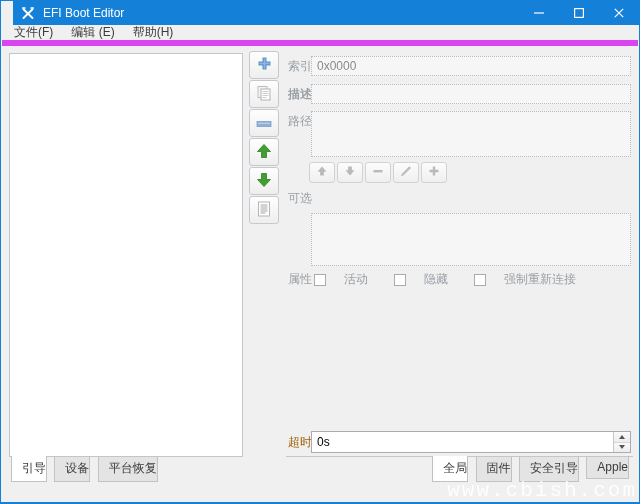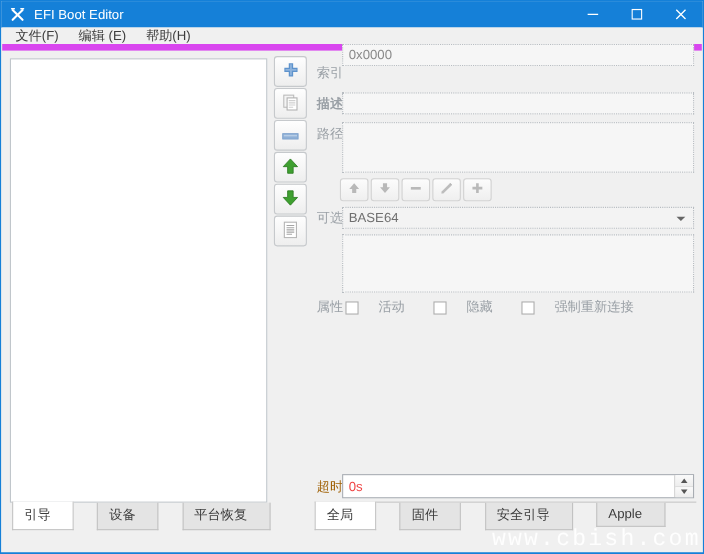--- a/index.html
+++ b/index.html
@@ -3,42 +3,42 @@
 <meta charset="utf-8">
 <style>
   * { margin:0; padding:0; box-sizing:border-box; }
   html,body { width:640px; height:504px; }
   body { font-family:"Liberation Sans","DejaVu Sans",sans-serif; font-size:12px; color:#3c3c3c; }
 
   .window { position:relative; width:640px; height:504px; background:#f0f0f0;
             border:1px solid #1580d8; border-bottom-width:2px; overflow:hidden; }
 
   
-  .titlebar { position:absolute; left:0; top:0; right:0; height:24px; background:#1580d8;
+  .titlebar { position:absolute; left:12px; top:0; right:0; height:24px; background:#1580d8;
               display:flex; align-items:center; }
   .app-icon { width:14px; height:14px; margin-left:8px; display:inline-flex; }
   .title { color:#ffffff; margin-left:8px; font-size:12px; }
   .win-controls { position:absolute; right:0; top:0; height:24px; display:flex; }
   .win-btn { width:40px; height:24px; display:flex; align-items:center; justify-content:center; }
 
   
   .menubar { position:absolute; left:1px; top:24px; right:1px; height:21px; background:#f0f0f0;
              border-bottom:6px solid #d946ef; display:flex; align-items:center; padding-left:6px; }
   .menu-item { padding:2px 6px; margin-right:6px; color:#3c3c3c; }
 
   
   .list-panel { position:absolute; left:8px; top:52px; width:234px; height:404px;
                 background:#ffffff; border:1px solid #c0c6cb; }
 
   
   .tabrow { position:absolute; height:23px; }
   .tabrow.right { border-top:1px solid #c6c6c6; }
-  .tab { display:inline-block; position:relative; top:0; padding:3px 20px 4px 10px;
+  .tab { display:inline-block; position:relative; top:0; padding:3px 0 4px 10px;
          background:#e4e4e4; border:1px solid #c2c2c2; border-top:none; color:#3c3c3c;
-         margin-right:18px; vertical-align:top; }
+         margin-right:4px; vertical-align:top; }
   .tab.selected { background:#ffffff; top:-1px; padding-top:4px; border-top:none; z-index:2; }
 
   
   .vtoolbar { position:absolute; left:248px; top:50px; width:30px; }
   .tool-btn { width:30px; height:28px; margin-bottom:1px; border:1px solid #c6c9cc; border-radius:3px;
               background:linear-gradient(#fefefe,#eeeeee); display:flex; align-items:center; justify-content:center; }
 
   
   .flabel { position:absolute; left:287px; color:#9aa0a6; line-height:20px; }
   .flabel.dark { color:#a16207; }
@@ -53,21 +53,21 @@
   .smallbar { position:absolute; left:308px; top:161px; display:flex; }
   .sm-btn { width:26px; height:21px; margin-right:2px; border:1px solid #d2d2d2; border-radius:3px;
             background:linear-gradient(#fcfcfc,#efefef); display:flex; align-items:center; justify-content:center; }
 
   .attr-row { position:absolute; top:270px; left:313px; display:flex; align-items:center; }
   .cb-group { display:flex; align-items:center; margin-right:26px;gap:13px; }
   .checkbox { width:12px; height:12px; background:#ffffff; border:1px solid #ababab; margin-right:5px; }
   .cb-label { color:#9aa0a6; }
 
   .timeout-input { position:absolute; left:310px; top:430px; width:320px; height:22px; background:#ffffff;
-                   border:1px solid #a8adb3; color:#ef4444; line-height:20px; padding:0 20px 0 5px; }
+                   border:1px solid #a8adb3; color:#000000; line-height:20px; padding:0 20px 0 5px; }
   .spinner { position:absolute; right:0; top:0; bottom:0; width:17px; border-left:1px solid #c6c6c6;
              display:flex; flex-direction:column; }
   .spin-btn { flex:1; background:linear-gradient(#fafafa,#ededed); display:flex; align-items:center; justify-content:center; }
   .spin-btn.up { border-bottom:1px solid #d6d6d6; }
   .tri-up { width:0; height:0; border-left:3px solid transparent; border-right:3px solid transparent; border-bottom:4px solid #555; }
   .tri-dn { width:0; height:0; border-left:3px solid transparent; border-right:3px solid transparent; border-top:4px solid #555; }
 
   .watermark { position:absolute; right:2px; bottom:0px; font-family:Liberation Mono, monospace;
                font-size:21px; color:rgba(255,255,255,0.88); letter-spacing:2px; }
 </style>
@@ -162,21 +162,21 @@
       <span>
         <svg width="14" height="16" viewBox="0 0 14 16">
           <rect x="1.5" y="1" width="11" height="14" fill="#ffffff" stroke="#b5b5b5"></rect>
           <path d="M3.5 4h7 M3.5 6h7 M3.5 8h7 M3.5 10h7 M3.5 12h5" stroke="#a5a5a5" stroke-width="1"></path>
         </svg>
       </span>
     </div>
   </div>
 
   <span class="flabel" style="top:55px;">索引</span>
-  <div class="field h20" style="top:39px;">0x0000</div>
+  <div class="field h20" style="top:55px;">0x0000</div>
 
   <span class="flabel" style="top:83px;font-weight:bold;">描述</span>
   <div class="field h20" style="top:83px;"></div>
 
   <span class="flabel" style="top:110px;">路径</span>
   <div class="field" style="top:110px; height:46px;"></div>
 
   <div class="smallbar">
     <div class="sm-btn">
       <span>
@@ -210,24 +210,20 @@
     <div class="sm-btn">
       <span>
         <svg width="12" height="12" viewBox="0 0 12 12">
             <path d="M6 1.5 v9 M1.5 6 h9" stroke="#b9b9b9" stroke-width="2.4"></path>
           </svg>
       </span>
     </div>
   </div>
 
   <span class="flabel" style="top:187px;">可选</span>
-  <div class="combo" style="top:187px;">
-    <span>BASE64</span>
-    <span class="caret"></span>
-  </div>
 
   <div class="field" style="top:212px; height:53px;"></div>
 
   <span class="flabel" style="top:268px;">属性</span>
   <div class="attr-row">
     <span class="cb-group">
       <span class="checkbox"></span>
       <span class="cb-label">活动</span>
     </span>
     <span class="cb-group">
@@ -246,21 +242,21 @@
     <span class="spinner">
       <span class="spin-btn up">
           <span class="tri-up"></span>
         </span>
       <span class="spin-btn">
           <span class="tri-dn"></span>
         </span>
     </span>
   </div>
 
-  <div class="tabrow right" style="left:285px; top:455px; width:347px;">
+  <div class="tabrow right" style="left:285px; top:455px; width:347px;text-align:right;">
     <span class="tab selected">全局</span>
     <span class="tab">固件</span>
     <span class="tab">安全引导</span>
     <span class="tab">Apple</span>
   </div>
 
   <div class="watermark">www.cbish.com</div>
 
 </div>
 

